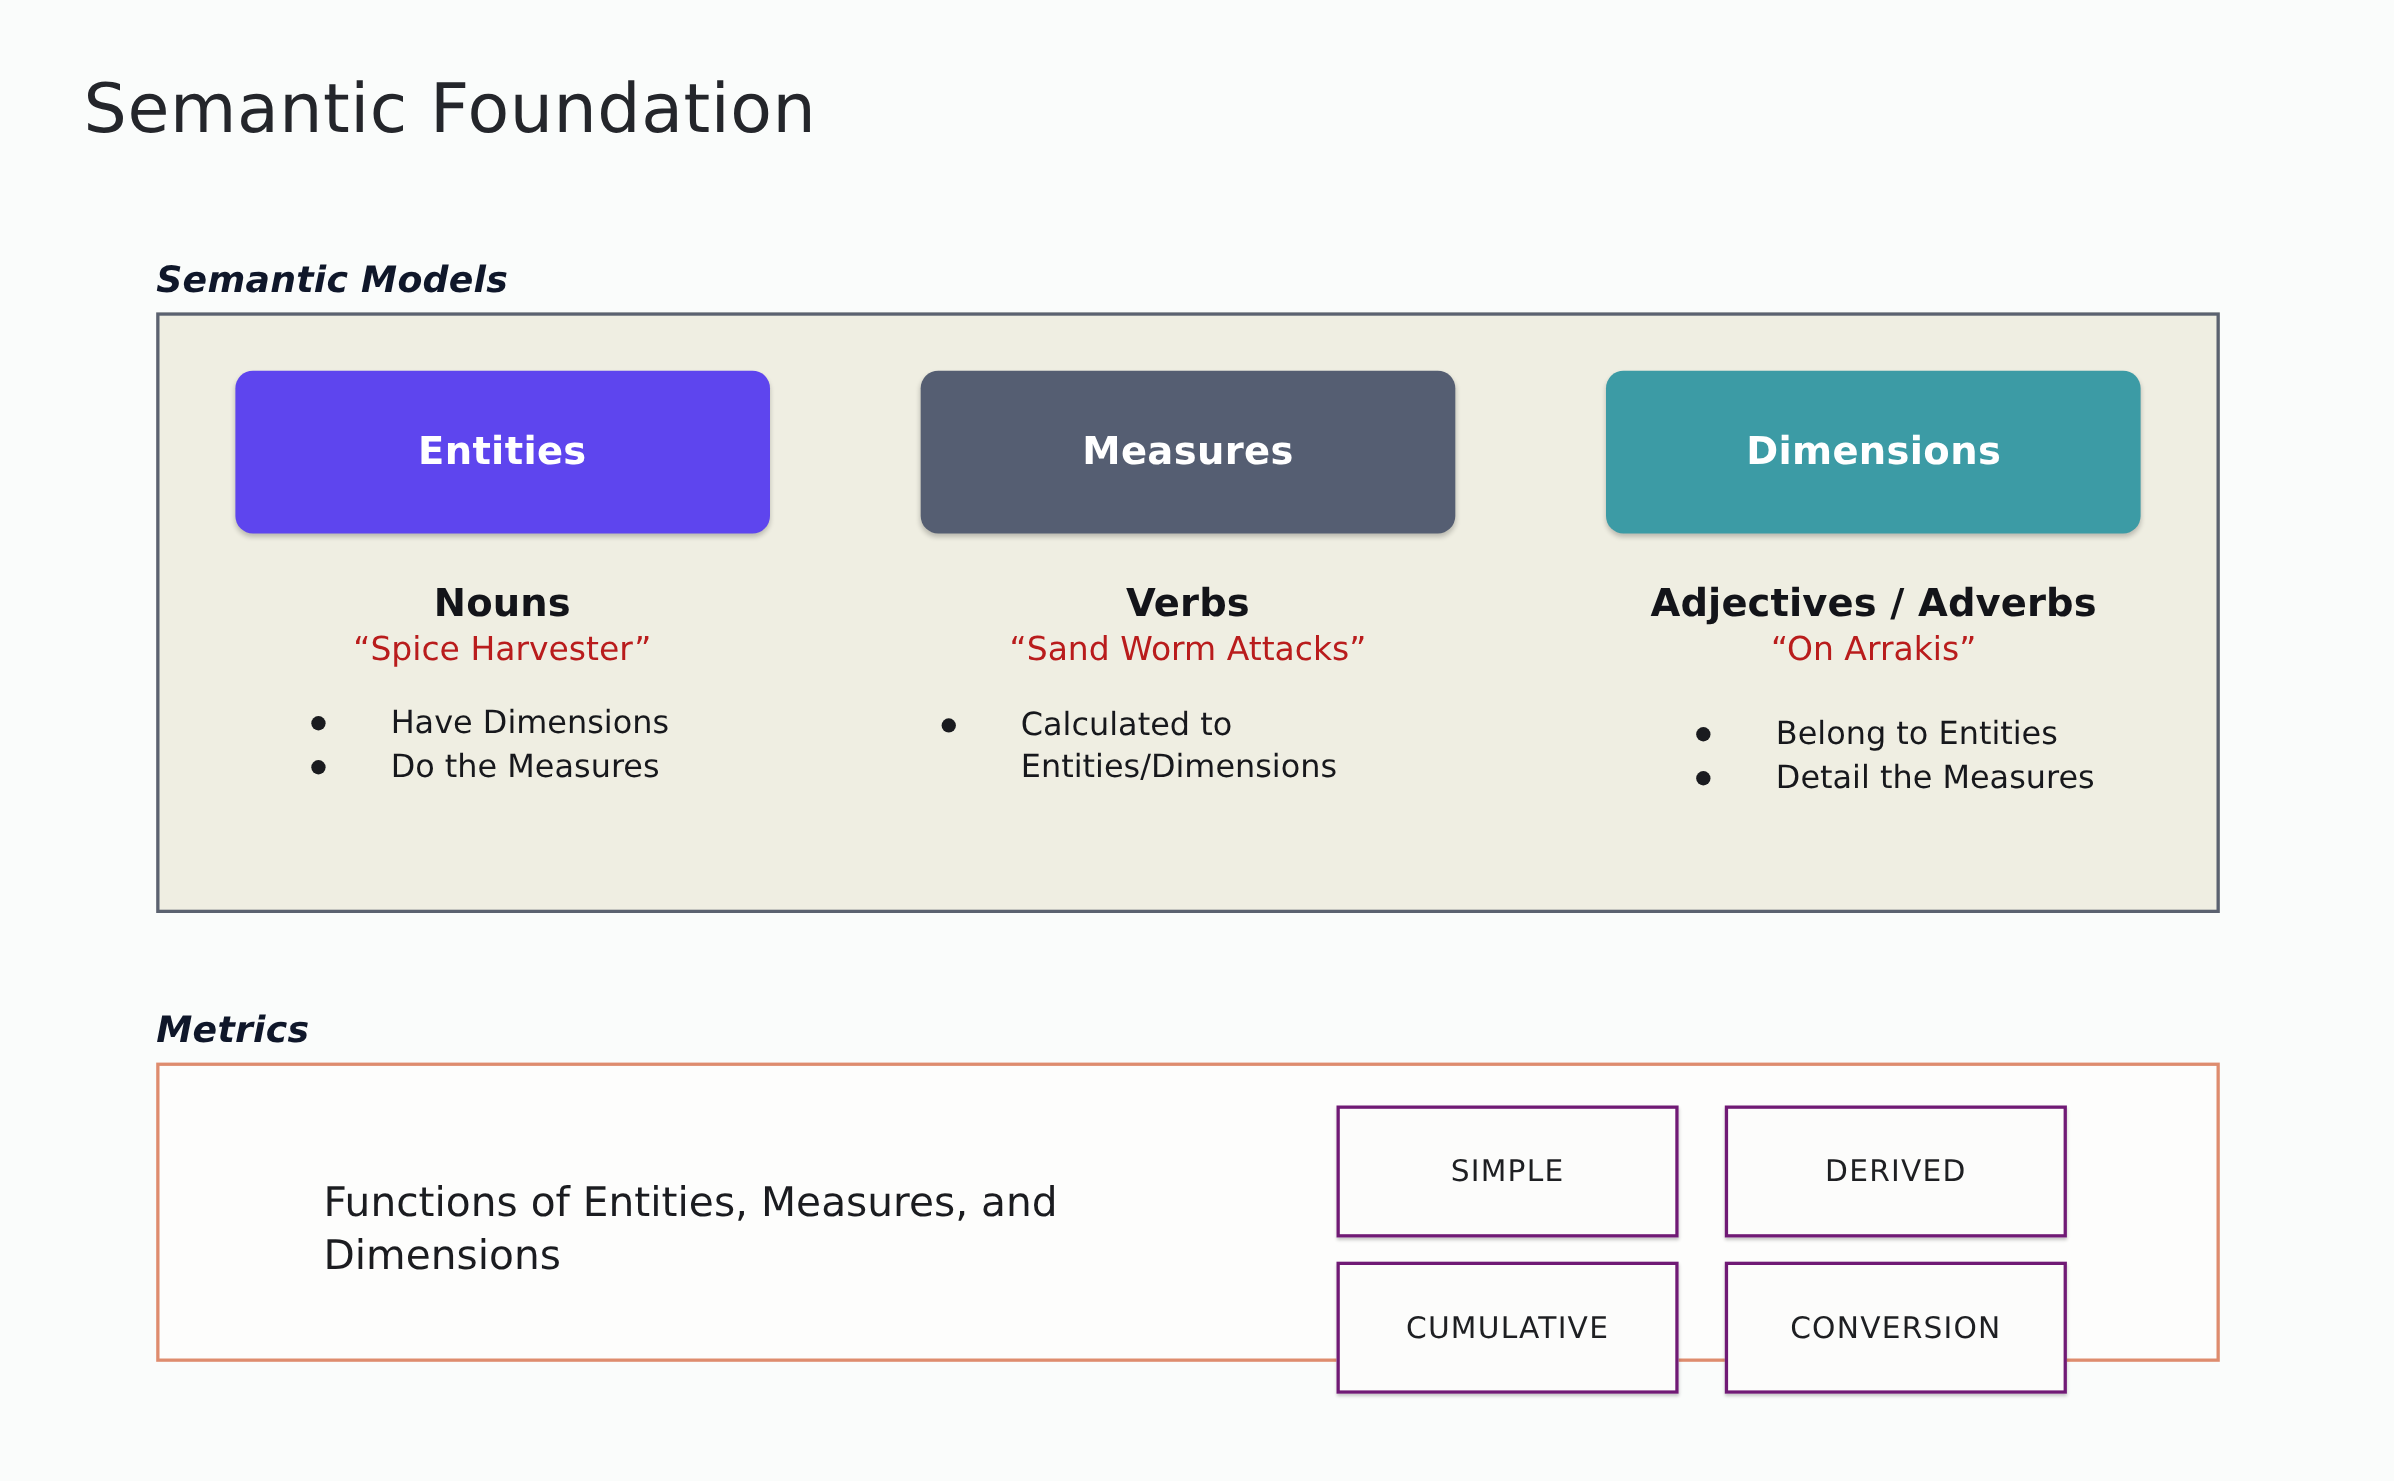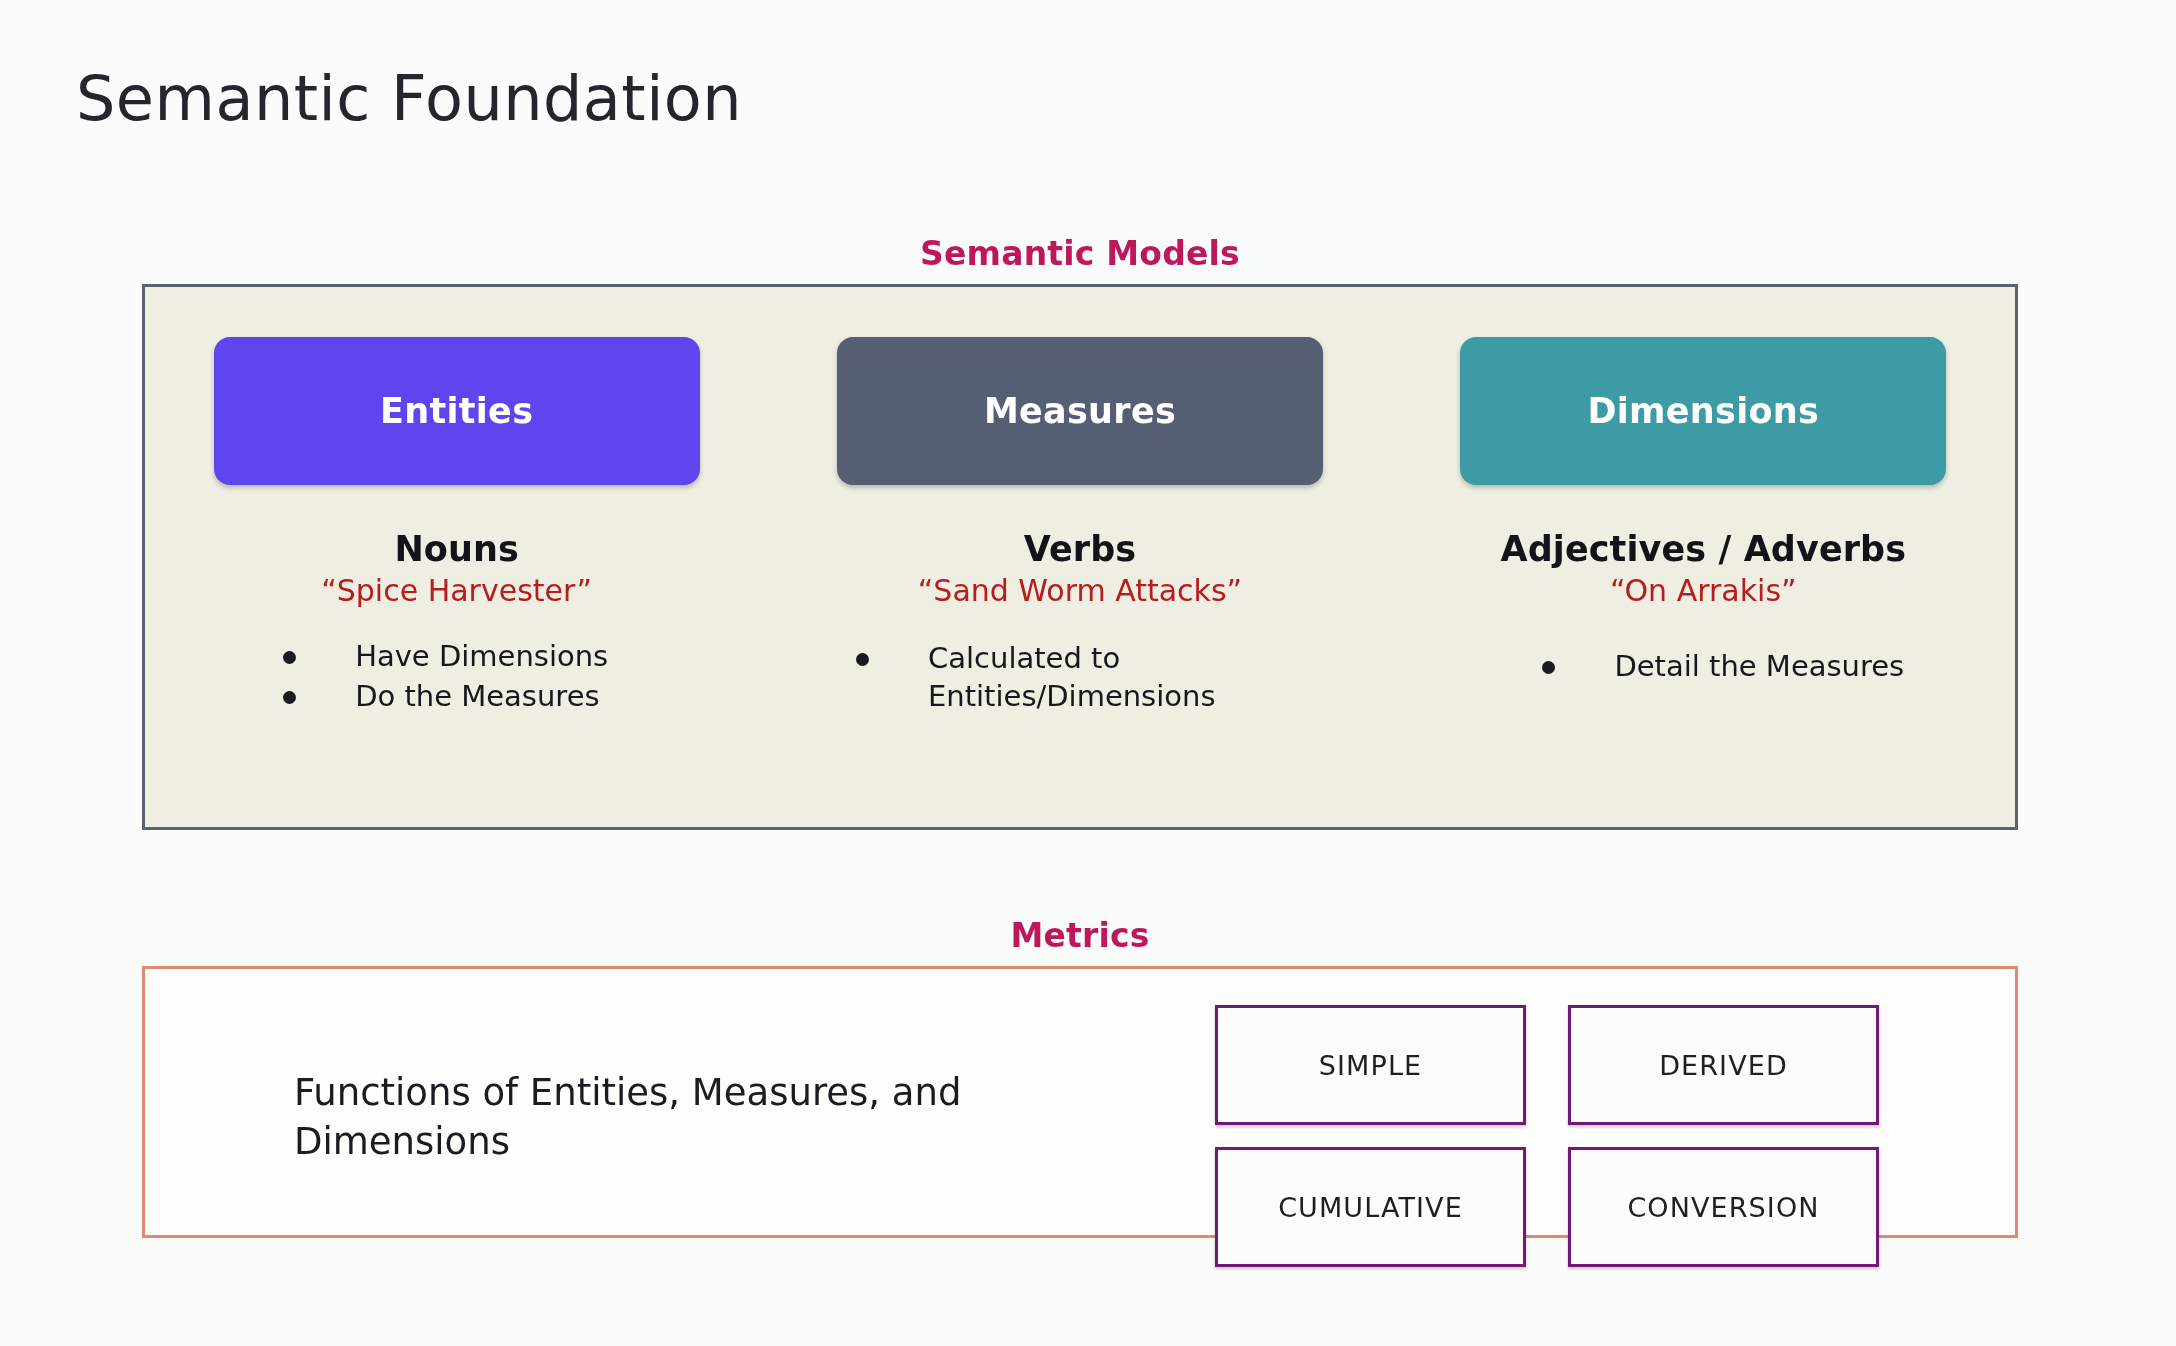--- a/index.html
+++ b/index.html
@@ -27,23 +27,23 @@
     letter-spacing: 0.5px;
     color: #24262b;
     white-space: nowrap;
   }
 
   
   .section-header {
     position: absolute;
     font-size: 33px;
     font-weight: 700;
-    color: #be185d;
-    text-align: center;
+    color: #0f172a;
     letter-spacing: 0.2px;
+    font-style: italic;
   }
   #semantic-models-header {
     left: 142px;
     top: 234px;
     width: 1876px;
   }
   #metrics-header {
     left: 142px;
     top: 916px;
     width: 1876px;
@@ -213,20 +213,21 @@
       <ul class="bullets">
         <li style="max-width:330px;">Calculated to Entities/Dimensions</li>
       </ul>
     </div>
 
     <div class="sm-col col-dimensions">
       <div class="chip chip-dimensions">Dimensions</div>
       <div class="pos-title">Adjectives / Adverbs</div>
       <div class="pos-example">“On Arrakis”</div>
       <ul class="bullets">
+        <li>Belong to Entities</li>
         <li>Detail the Measures</li>
       </ul>
     </div>
 
   </div>
 </div>
 
 <div class="section-header" id="metrics-header">Metrics</div>
 
 <div class="metrics-panel">

